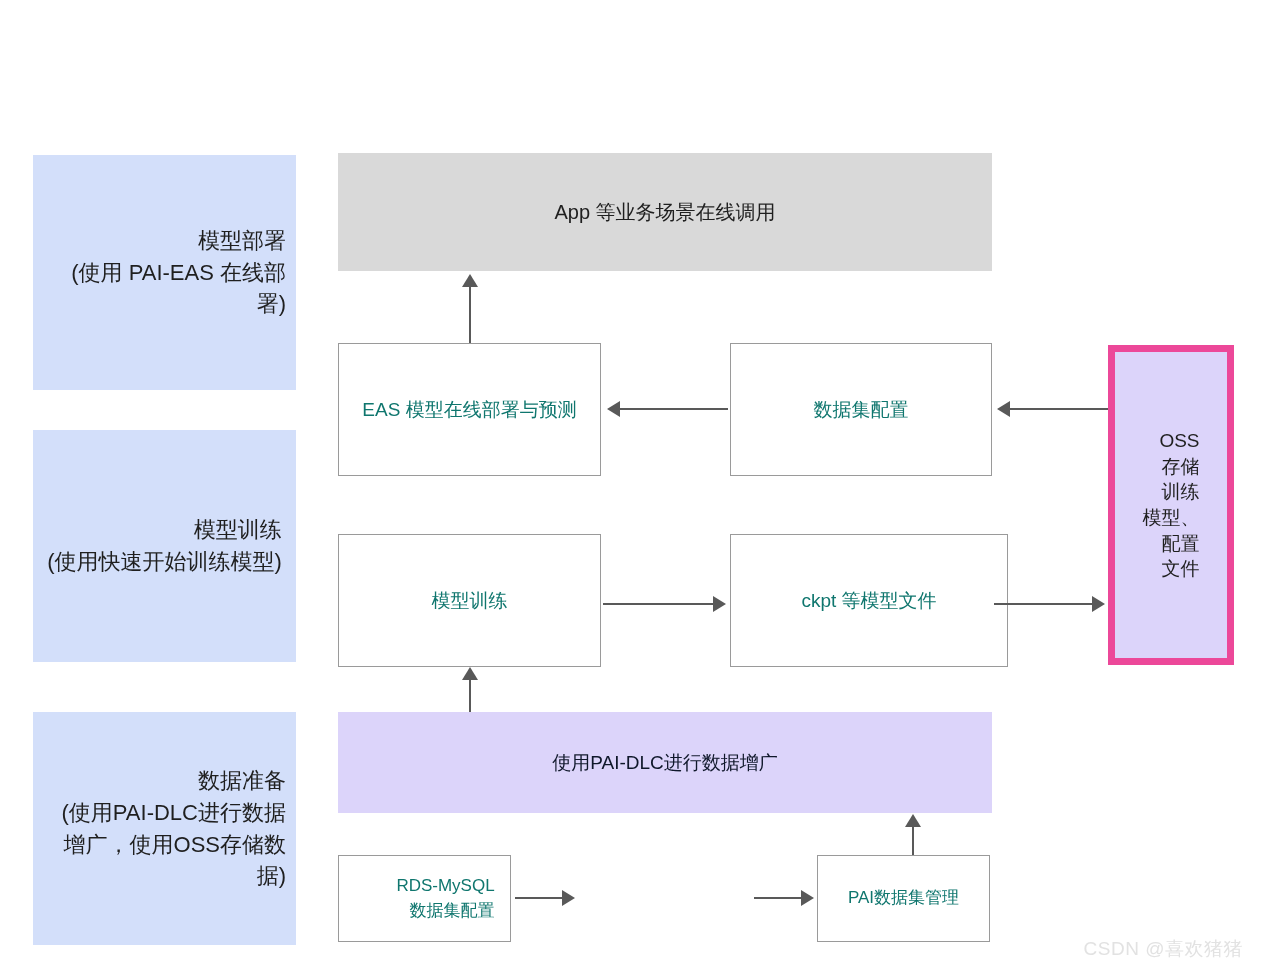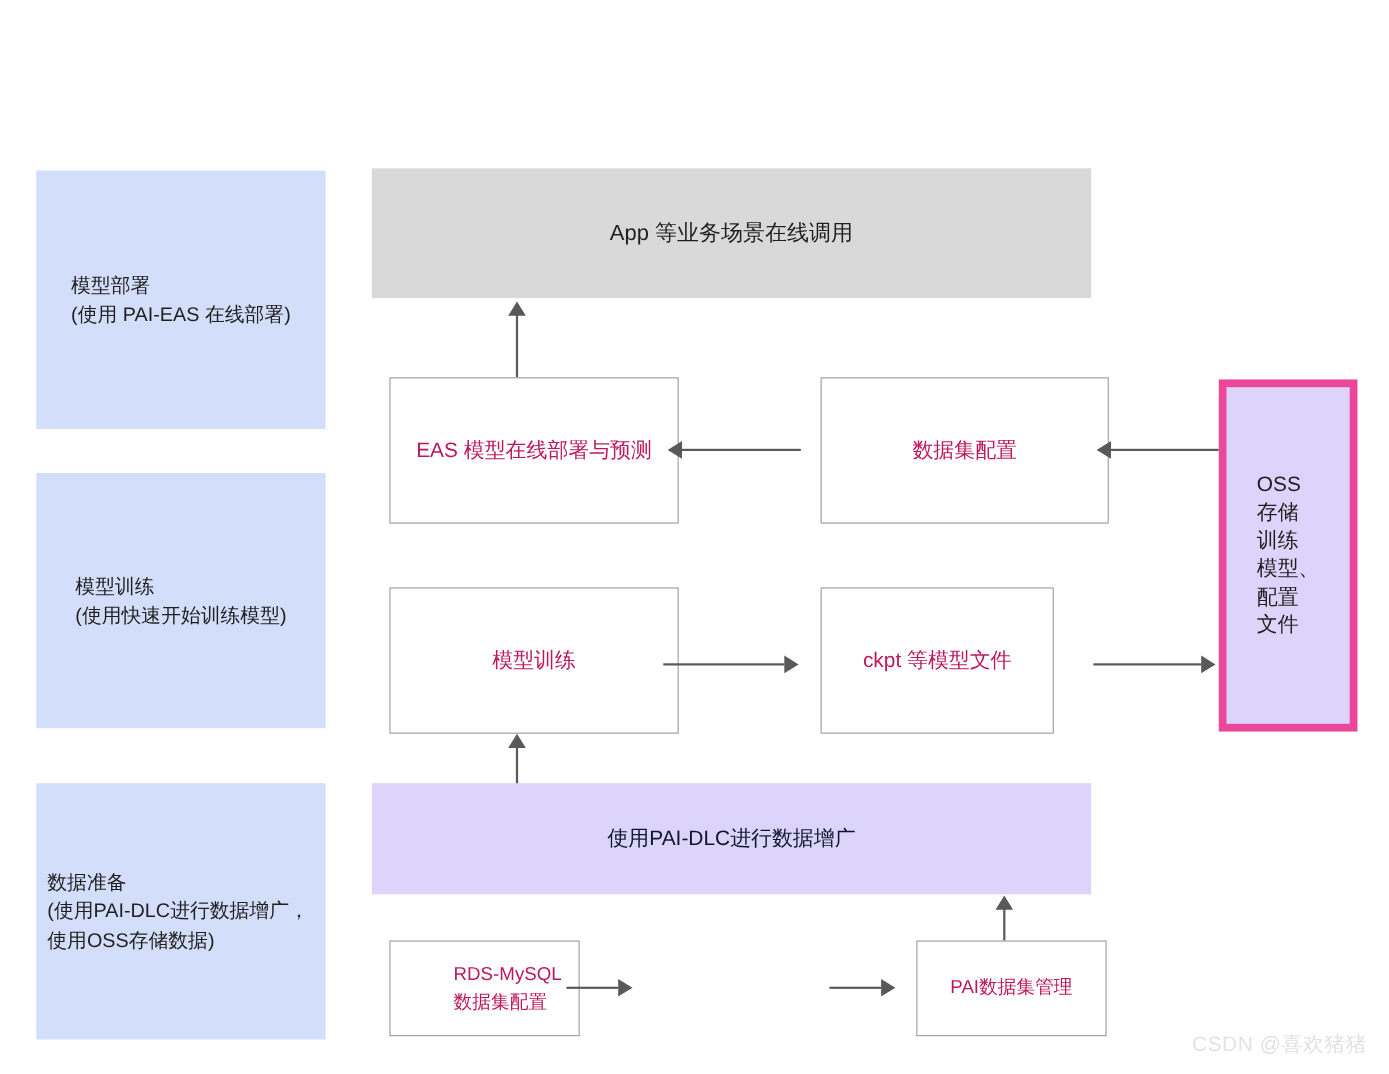--- a/index.html
+++ b/index.html
@@ -31,43 +31,42 @@
     letter-spacing: 0.5px;
     color: #1a1a1a;
     line-height: 1.2;
   }
 
   
   .node {
     display: flex;
     align-items: center;
     justify-content: center;
-    text-align: left;
+    text-align: right;
     line-height: 1.45;
     white-space: pre-line;
   }
   .stage-box {
     background: #d3dffa;
     border: none;
-    font-size: 18px;
+    font-size: 22px;
     color: #1f1f1f;
     padding: 0 10px;
   }
   .grey-bar {
     background: #d9d9d9;
     border: none;
     font-size: 20px;
     color: #1f1f1f;
   }
   .white-box {
     background: #ffffff;
     border: 1px solid #9a9a9a;
     font-size: 19px;
-    color: #be185d;
-    margin-left: 16px;
+    color: #0f766e;
   }
   .white-box.small {
     font-size: 17px;
   }
   .purple-bar {
     background: #dcd4fa;
     border: none;
     font-size: 19px;
     color: #0f172a;
   }
@@ -166,21 +165,21 @@
 训练
 模型、
 配置
 文件</span>
   </div>
 
   <div class="abs node white-box" style="left:338px; top:534px; width:263px; height:133px;">
     <span>模型训练</span>
   </div>
 
-  <div class="abs node white-box" style="left:730px; top:534px; width:212px; height:133px;">
+  <div class="abs node white-box" style="left:730px; top:534px; width:278px; height:133px;">
     <span>ckpt 等模型文件</span>
   </div>
 
   <div class="abs arrow-line-h" style="left:603px; top:603px; width:110px;"></div>
   <div class="abs arrow-head head-right" style="left:713px; top:596px;"></div>
 
   <div class="abs arrow-line-h" style="left:994px; top:603px; width:98px;"></div>
   <div class="abs arrow-head head-right" style="left:1092px; top:596px;"></div>
 
   <div class="abs arrow-line-v" style="left:469px; top:678px; height:36px;"></div>

